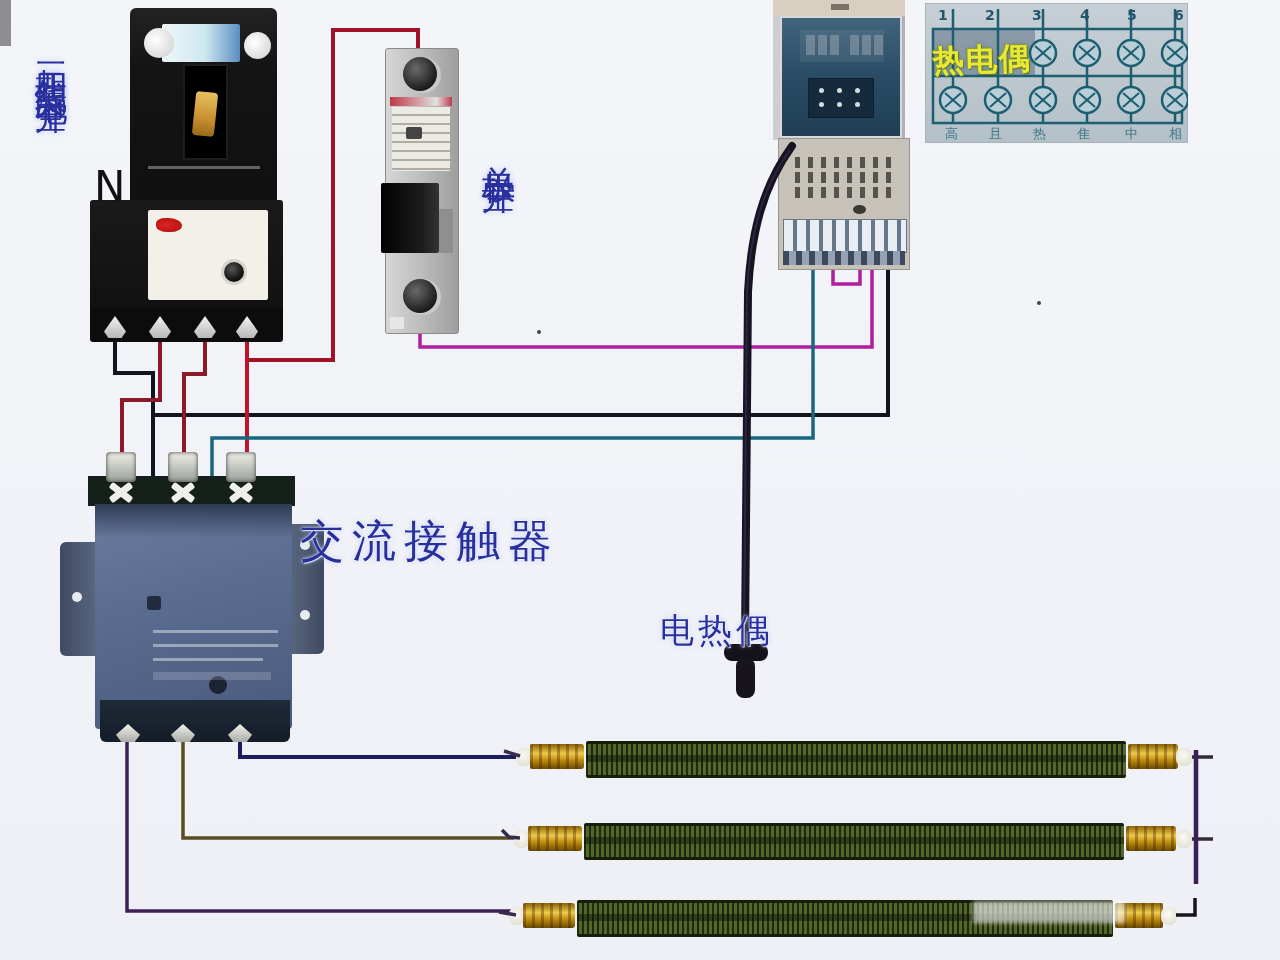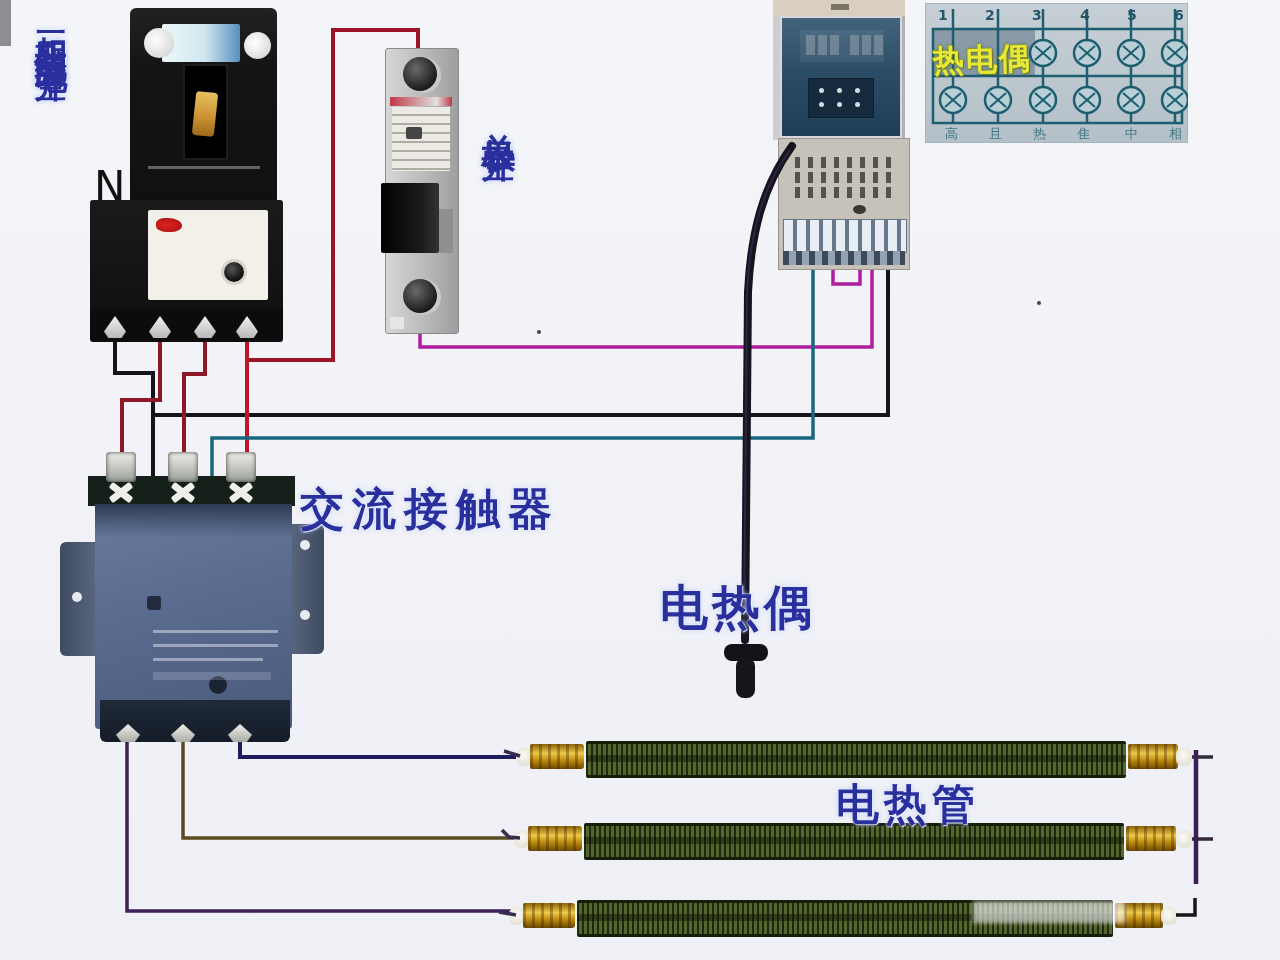--- a/index.html
+++ b/index.html
@@ -4,27 +4,27 @@
 <style>
   html,body{margin:0;padding:0;background:#e9e9ee;}
   .stage{position:relative;width:1280px;height:960px;overflow:hidden;
     background:linear-gradient(180deg,#f4f5f9 0%,#f1f2f7 60%,#eef0f5 100%);
     font-family:"DejaVu Sans","Liberation Sans",sans-serif;}
   .abs{position:absolute;}
   svg.layer{position:absolute;left:0;top:0;width:1280px;height:960px;pointer-events:none;}
   .z1{z-index:1}.z2{z-index:2}.z3{z-index:3}.z4{z-index:4}
 
   
-  .cap{font-weight:bold;color:#2a2f9e;
-    text-shadow:0 0 2px #fff,0 0 5px rgba(180,200,255,.9),1px 1px 0 rgba(255,255,255,.7);}
+  .cap{font-weight:normal;color:#2a2f9e;
+    text-shadow:0 0 2px #fff,0 0 5px rgba(180,200,255,.9),1px 1px 0 rgba(255,255,255,.7);margin-top:32px;}
   .vcap{writing-mode:vertical-rl;text-orientation:upright;letter-spacing:6px;}
   .cap-main{left:28px;top:4px;font-size:33px;height:320px;}
   .cap-mcb{left:476px;top:106px;font-size:34px;height:150px;}
   .cap-contactor{left:300px;top:480px;font-size:44px;letter-spacing:8px;}
-  .cap-thermo{left:660px;top:576px;font-size:48px;letter-spacing:4px;text-align:right;}
+  .cap-thermo{left:660px;top:576px;font-size:34px;letter-spacing:4px;text-align:right;}
   .cap-heater{left:836px;top:776px;font-size:43px;letter-spacing:5px;}
   .cap-red{left:926px;top:166px;font-size:39px;font-weight:bold;color:#c2184a;
     text-shadow:0 0 2px #fff,1px 1px 0 rgba(255,255,255,.8);}
   .cap-n{left:94px;top:162px;font-size:42px;color:#111;font-weight:500;}
 
   
   .lb-upper{left:130px;top:8px;width:147px;height:200px;background:linear-gradient(180deg,#222 0%,#141414 30%,#101010 100%);border-radius:6px 6px 2px 2px;}
   .lb-toplabel{left:32px;top:16px;width:78px;height:38px;background:linear-gradient(90deg,#eef6f8 0%,#cfe8f0 55%,#5a8ec0 100%);border-radius:2px;}
   .lb-screw1{left:14px;top:20px;width:30px;height:30px;border-radius:50%;background:radial-gradient(circle at 40% 40%,#fff,#dcdcdc 70%,#9a9a9a);}
   .lb-screw2{left:114px;top:24px;width:27px;height:27px;border-radius:50%;background:radial-gradient(circle at 40% 40%,#fff,#dcdcdc 70%,#9a9a9a);}
@@ -312,21 +312,20 @@
     <div class="tip" style="left:678px"></div>
   </div>
   <div class="abs z2 tube" style="left:495px;top:899px;width:700px">
     <div class="tip" style="left:14px"></div>
     <div class="brass" style="left:28px;width:52px"></div>
     <div class="fins" style="left:82px;width:536px"></div>
     <div class="brass" style="left:620px;width:48px"></div>
     <div class="tip" style="left:666px"></div>
     <div class="wear" style="left:478px;top:2px;width:152px;height:22px"></div>
   </div>
-  <div class="abs z4 cap cap-heater">电热管</div>
 
   <svg class="layer z3" viewBox="0 0 1280 960">
     <path d="M 792,146 C 763,186 751,232 748,292 L 745,640" fill="none" stroke="#17141f" stroke-width="8" stroke-linecap="round"></path>
     <path d="M 790,150 C 762,188 750,234 747,292 L 744,630" fill="none" stroke="#3a3060" stroke-width="2" opacity=".6"></path>
     <rect x="724" y="644" width="44" height="17" rx="8" fill="#141218"></rect>
     <rect x="736" y="658" width="19" height="40" rx="8" fill="#17141c"></rect>
     <line x1="1192" y1="757" x2="1213" y2="757" stroke="#332a3a" stroke-width="3.5"></line>
     <line x1="1192" y1="839" x2="1213" y2="839" stroke="#332a3a" stroke-width="3.5"></line>
     <line x1="1196" y1="750" x2="1196" y2="884" stroke="#3a1f56" stroke-width="4.5"></line>
     <polyline points="1176,915 1195,915 1195,898" fill="none" stroke="#17141c" stroke-width="3.5"></polyline>

